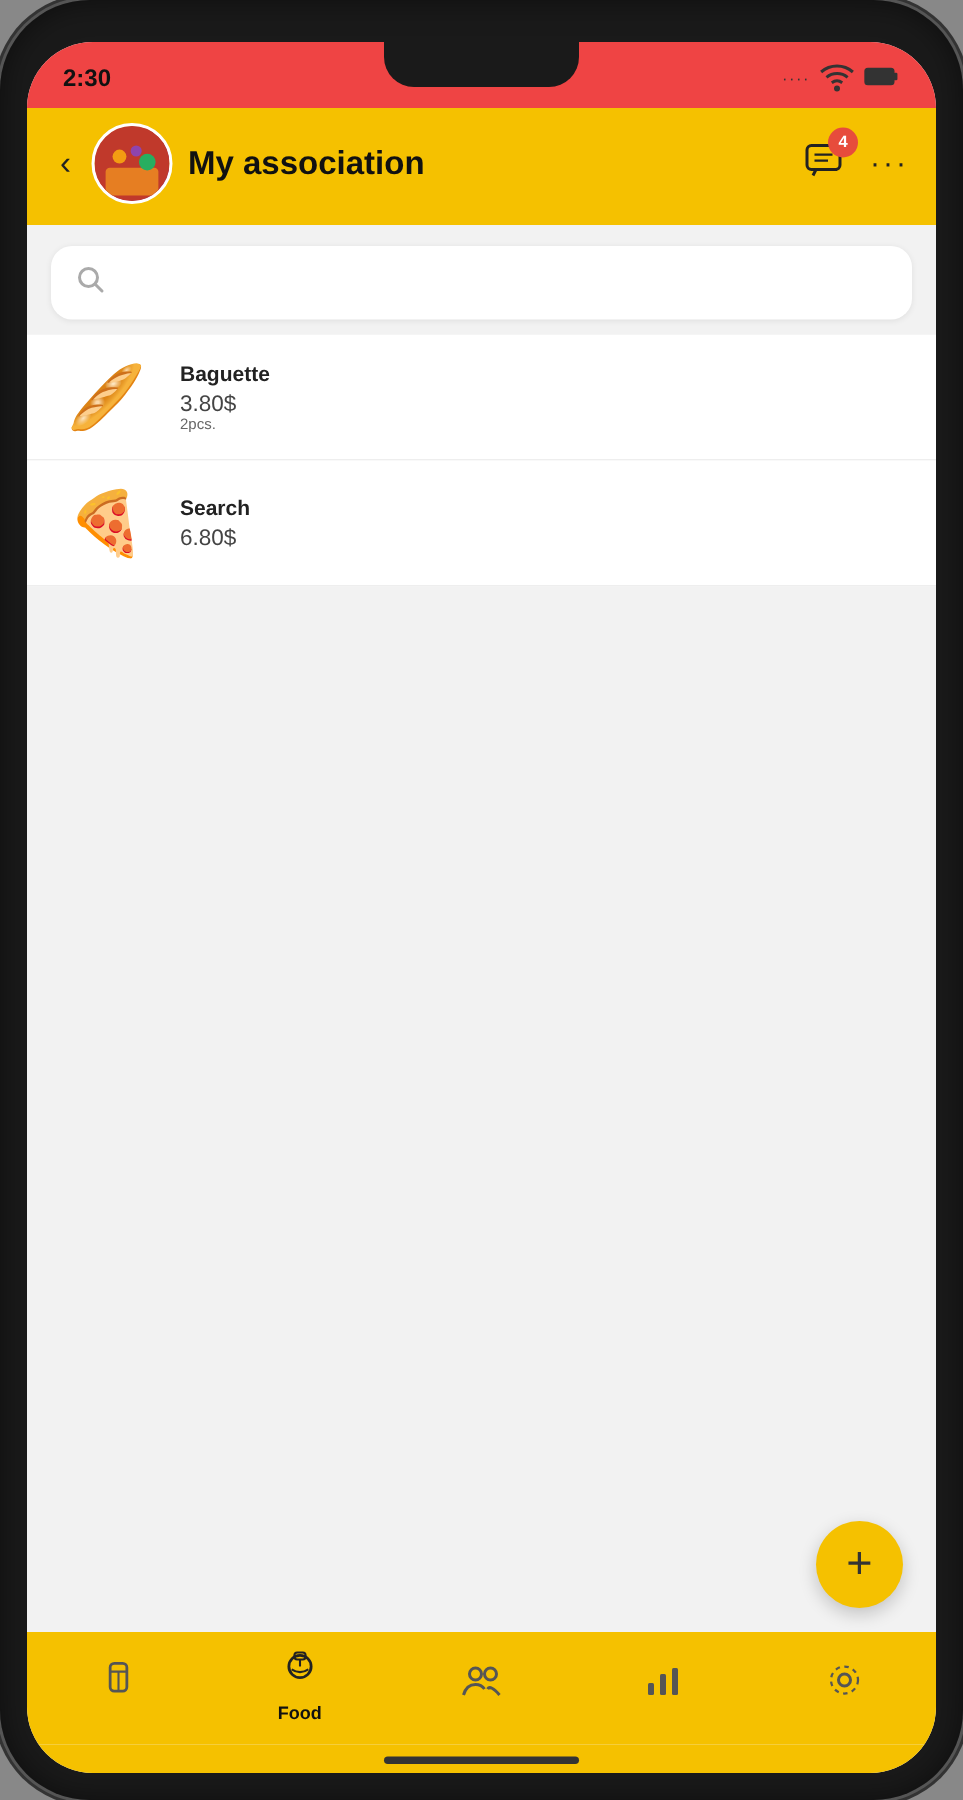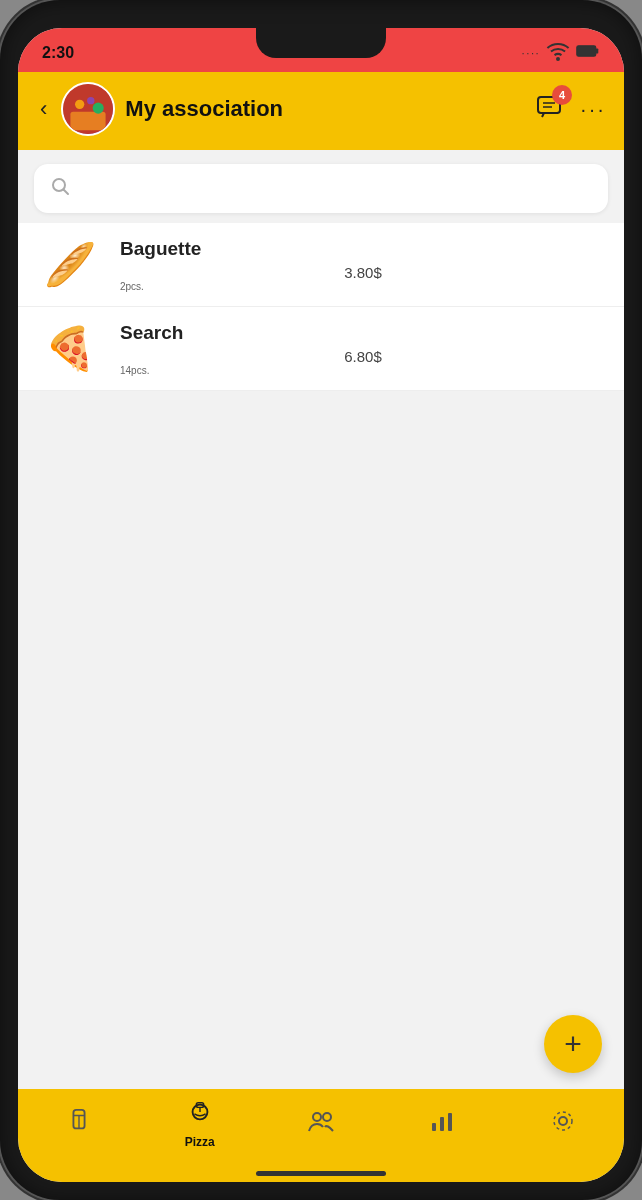--- a/index.html
+++ b/index.html
@@ -193,30 +193,29 @@
       align-items: center;
       justify-content: center;
       font-size: 42px;
     }
 
     .item-info {
       flex: 1;
     }
 
     .item-name {
-      font-size: 19px;
+      font-size: 14px;
       font-weight: 600;
       color: #222;
       margin-bottom: 4px;
     }
 
     .item-price {
       font-size: 15px;
       color: #444;
-      text-align: center;
     }
 
     .item-qty {
       font-size: 10px;
       color: #666;
     }
 
     .fab {
       position: absolute;
       bottom: 16px;
@@ -370,21 +369,20 @@
           <div class="item-price">3.80$</div>
           <div class="item-qty">2pcs.</div>
         </div>
       </div>
 
       <div class="item-row">
         <div class="item-image">🍕</div>
         <div class="item-info">
           <div class="item-name">Search</div>
           <div class="item-price">6.80$</div>
-          <div class="item-qty">14pcs.</div>
         </div>
       </div>
     </div>
 
     <div class="fab-wrapper">
       <div class="fab">+</div>
     </div>
 
     <div class="bottom-nav">
       <div class="nav-item">
@@ -398,21 +396,21 @@
       </div>
       <div class="nav-item active">
         <span class="nav-icon">
           <svg width="24" height="26" viewBox="0 0 24 28" fill="none">
             <circle cx="12" cy="14" r="8" stroke="#222" stroke-width="2" fill="none"></circle>
             <rect x="8" y="4" width="8" height="5" rx="2" stroke="#222" stroke-width="1.5" fill="none"></rect>
             <line x1="12" y1="9" x2="12" y2="14" stroke="#222" stroke-width="1.5"></line>
             <path d="M6 16 Q12 20 18 16" stroke="#222" stroke-width="1.5" fill="none"></path>
           </svg>
         </span>
-        <span class="nav-label">Pizza</span>
+        <span class="nav-label">Food</span>
       </div>
       <div class="nav-item">
         <span class="nav-icon">
           <svg width="28" height="24" viewBox="0 0 28 24" fill="none">
             <circle cx="10" cy="8" r="4" stroke="#555" stroke-width="2" fill="none"></circle>
             <circle cx="20" cy="8" r="4" stroke="#555" stroke-width="2" fill="none"></circle>
             <path d="M2 22 Q4 15 10 15 Q14 15 16 18" stroke="#555" stroke-width="2" fill="none"></path>
             <path d="M18 18 Q20 15 26 22" stroke="#555" stroke-width="2" fill="none"></path>
           </svg>
         </span>

